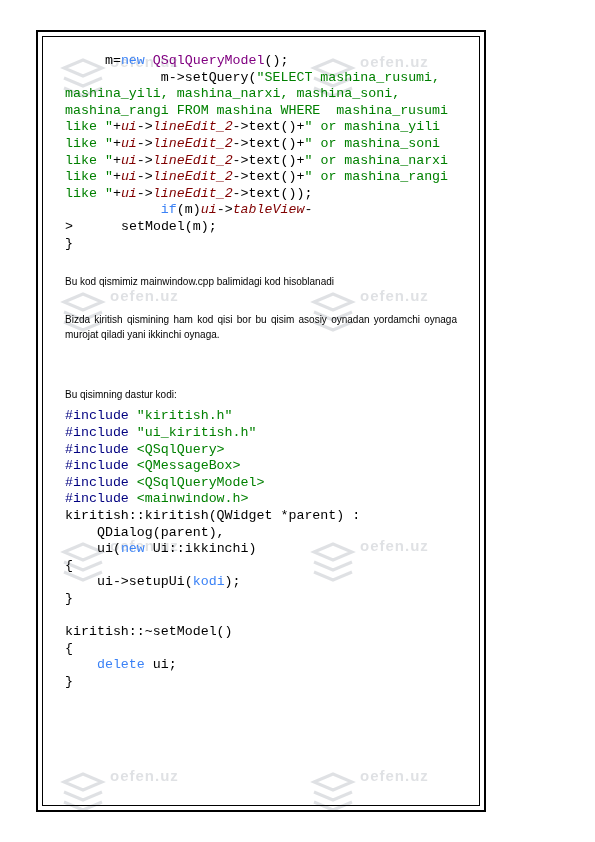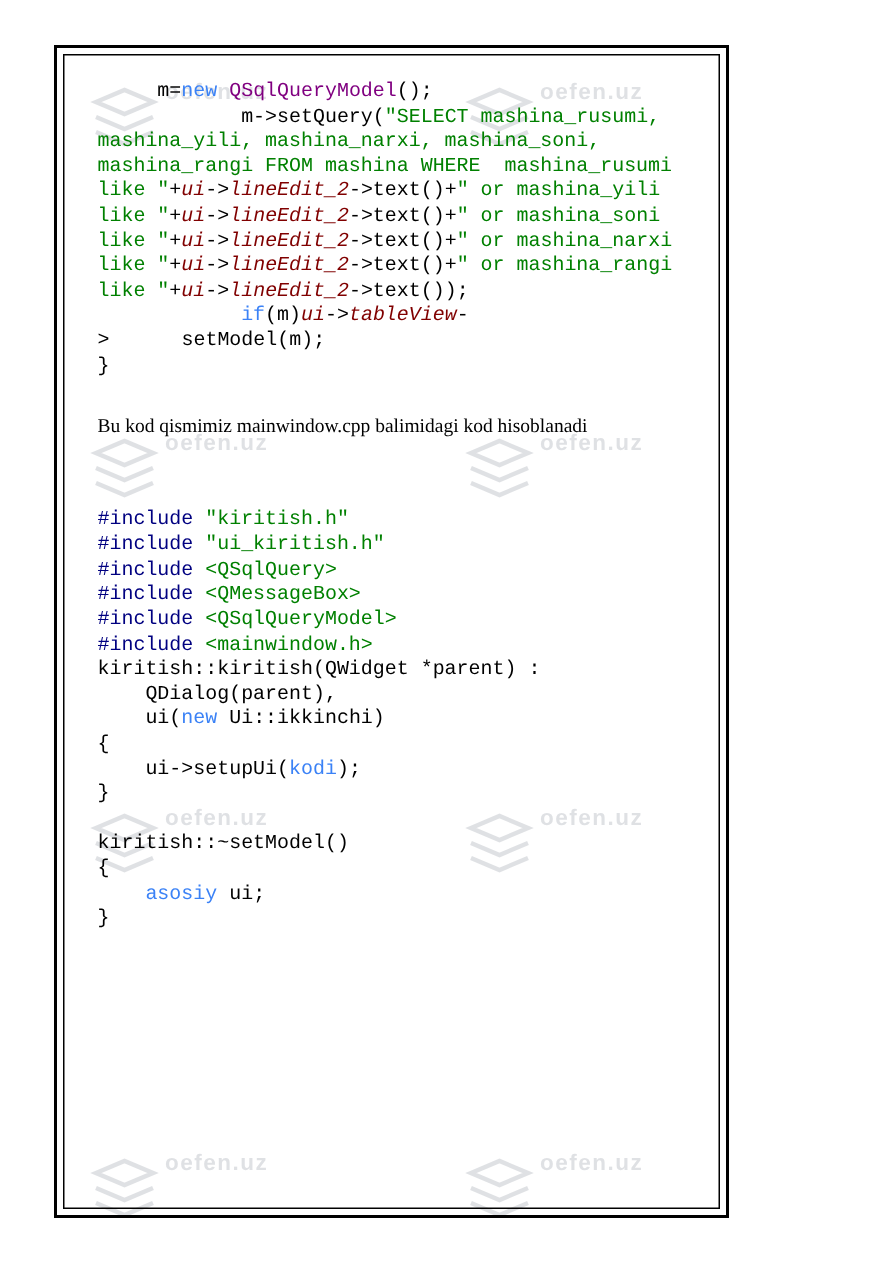--- a/index.html
+++ b/index.html
@@ -75,22 +75,22 @@
     font-family: "Courier New", monospace;
     font-size: 13.3px;
     line-height: 1.25;
     white-space: pre-wrap;
     word-break: break-word;
     color: #000;
     position: relative;
     z-index: 2;
   }
   .prose {
-    font-family: Liberation Serif, serif;
-    font-size: 13px;
+    font-family: Liberation Sans, sans-serif;
+    font-size: 10px;
     line-height: 1.55;
     text-align: justify;
     position: relative;
     z-index: 2;
     margin-top: 22px;
     margin-bottom: 14px;
   }
   .gap-med   { height: 30px; }
 
   
@@ -190,34 +190,36 @@
 
   <div class="frame-outer"></div>
   <div class="frame-inner">
 
     <div class="code"><span>     m=</span><span class="kw">new</span><span class="type"> QSqlQueryModel</span><span>();</span>
 <span>            m-&gt;setQuery(</span><span class="str">"SELECT mashina_rusumi, mashina_yili, mashina_narxi, mashina_soni, mashina_rangi FROM mashina WHERE  mashina_rusumi like "</span><span>+</span><span class="member">ui</span><span>-&gt;</span><span class="member">lineEdit_2</span><span>-&gt;text()+</span><span class="str">" or mashina_yili like "</span><span>+</span><span class="member">ui</span><span>-&gt;</span><span class="member">lineEdit_2</span><span>-&gt;text()+</span><span class="str">" or mashina_soni like "</span><span>+</span><span class="member">ui</span><span>-&gt;</span><span class="member">lineEdit_2</span><span>-&gt;text()+</span><span class="str">" or mashina_narxi like "</span><span>+</span><span class="member">ui</span><span>-&gt;</span><span class="member">lineEdit_2</span><span>-&gt;text()+</span><span class="str">" or mashina_rangi like "</span><span>+</span><span class="member">ui</span><span>-&gt;</span><span class="member">lineEdit_2</span><span>-&gt;text());</span>
 <span>            </span><span class="kw">if</span><span>(m)</span><span class="member">ui</span><span>-&gt;</span><span class="member">tableView</span><span>-&gt;</span><span class="ital">setModel</span><span>(m);</span>
 <span>}</span></div>
 
     <div class="prose">Bu kod qismimiz mainwindow.cpp balimidagi kod hisoblanadi</div>
+    <div class="prose">Bizda kiritish qismining ham kod qisi bor bu qisim asosiy oynadan yordamchi oynaga murojat qiladi yani ikkinchi oynaga.</div>
     <div class="gap-med"></div>
+    <div class="prose" style="margin-top:0;margin-bottom:6px;">Bu qisimning dastur kodi:</div>
 
     <div class="code"><span class="inc">#include</span> <span class="hdr">"kiritish.h"</span>
 <span class="inc">#include</span> <span class="hdr">"ui_kiritish.h"</span>
 <span class="inc">#include</span> <span class="hdr">&lt;QSqlQuery&gt;</span>
 <span class="inc">#include</span> <span class="hdr">&lt;QMessageBox&gt;</span>
 <span class="inc">#include</span> <span class="hdr">&lt;QSqlQueryModel&gt;</span>
 <span class="inc">#include</span> <span class="hdr">&lt;mainwindow.h&gt;</span>
 <span>kiritish::kiritish(QWidget *parent) :</span>
 <span>    QDialog(parent),</span>
 <span>    ui(</span><span class="kw">new</span><span> Ui::ikkinchi)</span>
 <span>{</span>
 <span>    ui-&gt;setupUi(</span><span class="kw">kodi</span><span>);</span>
 <span>}</span>
 
 <span>kiritish::~setModel()</span>
 <span>{</span>
-<span>    </span><span class="kw">asosiy</span><span> ui;</span>
+<span>    </span><span class="kw">delete</span><span> ui;</span>
 <span>}</span></div>
 
   </div>
 </div>
 
 </body></html>

